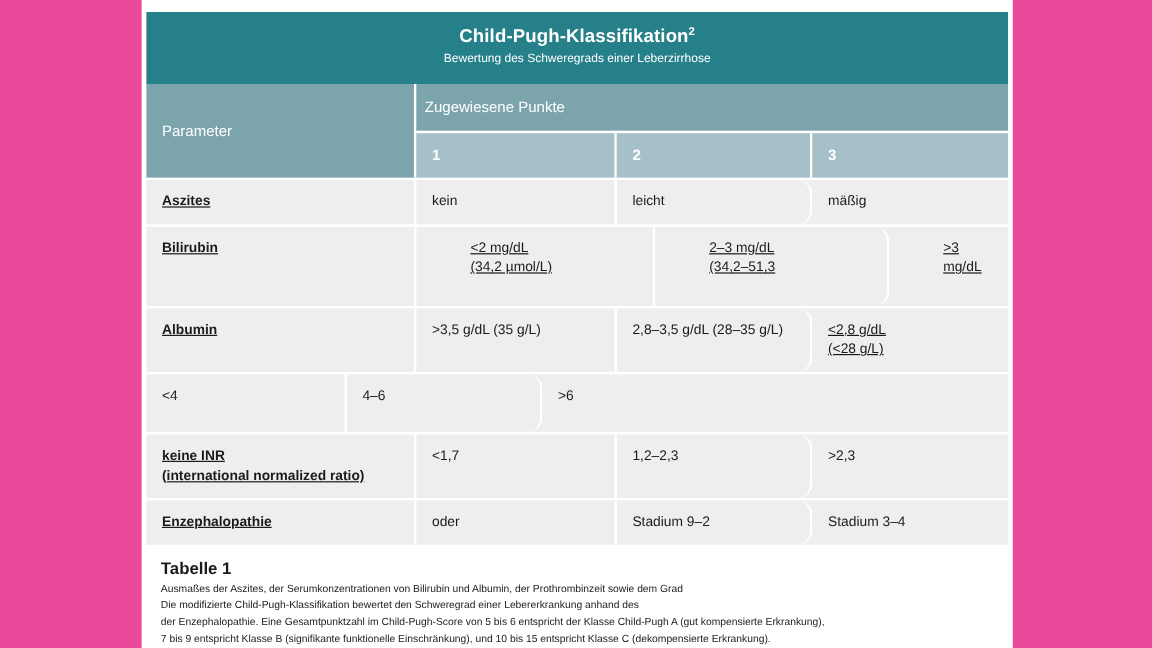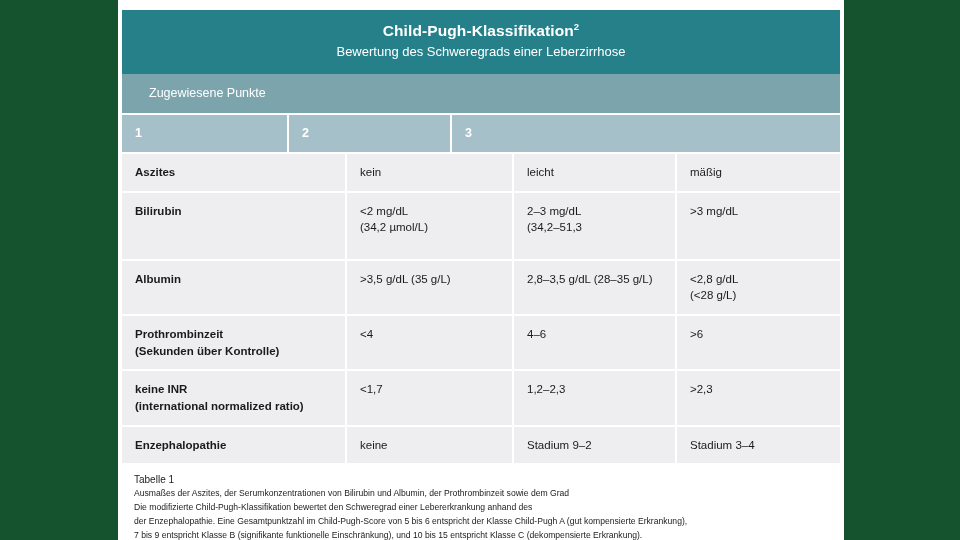--- a/index.html
+++ b/index.html
@@ -11,21 +11,21 @@
     width: 960px;
     height: 540px;
     overflow: hidden;
     font-family: "Liberation Sans", sans-serif;
   }
 
   #stage {
     position: relative;
     width: 960px;
     height: 540px;
-    background: #14532d;
+    background: #ec4899;
   }
 
   
   #card {
     position: absolute;
     left: 118px;
     top: 0px;
     width: 726px;
     height: 540px;
     background: #ffffff;
@@ -51,21 +51,21 @@
     font-weight: bold;
     letter-spacing: 0.1px;
     line-height: 1.25;
   }
   .title-main sup {
     font-size: 9.5px;
     vertical-align: super;
     line-height: 0;
   }
   .title-sub {
-    font-size: 13px;
+    font-size: 10px;
     font-weight: normal;
     line-height: 1.35;
     margin-top: 3px;
     text-align: center;
   }
 
   
   .hdr {
     display: flex;
     width: 100%;
@@ -89,21 +89,21 @@
     flex-direction: column;
     height: 78px;
   }
   .hdr-points {
     background: #7ba4ad;
     color: #ffffff;
     font-size: 12.5px;
     height: 40px;
     display: flex;
     align-items: center;
-    padding: 0 27px;
+    padding: 0 7px;
     box-sizing: border-box;
   }
   .hdr-nums {
     display: flex;
     height: 38px;
     border-top: 2px solid #ffffff;
   }
   .hdr-num {
     background: #a5c0c9;
     color: #ffffff;
@@ -136,38 +136,38 @@
     border-right: 2px solid #ffffff;
   }
   .cell:last-child { border-right: none; }
   .cell.param {
     width: 225px;
     flex: 0 0 225px;
     font-weight: bold;
     font-size: 11.5px;
   }
   .cell.v1 { width: 167px; flex: 0 0 167px; }
-  .cell.v2 { width: 163px; flex: 0 0 163px; }
+  .cell.v2 { width: 163px; flex: 0 0 163px; border-radius: 12px; }
   .cell.v3 { flex: 1 1 auto; }
 
   .row.h-sm  { min-height: 32px; }
   .row.h-md  { min-height: 48px; }
-  .row.h-lg  { min-height: 66px; }
-
-  .nowrapline { display: block; }
+  .row.h-lg  { min-height: 66px; gap: 32px; }
+
+  .nowrapline { display: block; text-decoration: underline; }
 
   
   .footnote {
     padding: 9px 12px 0 12px;
     box-sizing: border-box;
     width: 100%;
   }
   .fn-title {
-    font-size: 10px;
-    font-weight: normal;
+    font-size: 14px;
+    font-weight: bold;
     color: #1b1b1b;
     line-height: 1.5;
     margin-bottom: 0px;
   }
   .fn-line {
     font-size: 8.6px;
     color: #1b1b1b;
     line-height: 1.62;
     white-space: nowrap;
   }
@@ -178,20 +178,23 @@
 <div id="stage">
   <div id="card">
     <div id="table-wrap">
 
       <div class="title-band">
         <div class="title-main"><span>Child-Pugh-Klassifikation</span><sup>2</sup></div>
         <div class="title-sub">Bewertung des Schweregrads einer Leberzirrhose</div>
       </div>
 
       <div class="hdr">
+        <div class="hdr-param">
+          <span>Parameter</span>
+        </div>
         <div class="hdr-right">
           <div class="hdr-points">
             <span>Zugewiesene Punkte</span>
           </div>
           <div class="hdr-nums">
             <div class="hdr-num col1">1</div>
             <div class="hdr-num col2">2</div>
             <div class="hdr-num col3">3</div>
           </div>
         </div>
@@ -231,44 +234,40 @@
           </div>
           <div class="cell v1">&gt;3,5 g/dL (35 g/L)</div>
           <div class="cell v2">2,8–3,5 g/dL (28–35 g/L)</div>
           <div class="cell v3">
             <span class="nowrapline">&lt;2,8 g/dL</span>
             <span class="nowrapline">(&lt;28 g/L)</span>
           </div>
         </div>
 
         <div class="row h-md">
-          <div class="cell param">
-            <span class="nowrapline">Prothrombinzeit</span>
-            <span class="nowrapline">(Sekunden über Kontrolle)</span>
-          </div>
           <div class="cell v1">&lt;4</div>
           <div class="cell v2">4–6</div>
           <div class="cell v3">&gt;6</div>
         </div>
 
         <div class="row h-md">
           <div class="cell param">
             <span class="nowrapline">keine INR</span>
             <span class="nowrapline">(international normalized ratio)</span>
           </div>
           <div class="cell v1">&lt;1,7</div>
           <div class="cell v2">1,2–2,3</div>
           <div class="cell v3">&gt;2,3</div>
         </div>
 
         <div class="row h-sm">
           <div class="cell param">
             <span class="nowrapline">Enzephalopathie</span>
           </div>
-          <div class="cell v1">keine</div>
+          <div class="cell v1">oder</div>
           <div class="cell v2">Stadium 9–2</div>
           <div class="cell v3">Stadium 3–4</div>
         </div>
 
       </div>
 
       <div class="footnote">
         <div class="fn-title">Tabelle 1</div>
         <div class="fn-line">Ausmaßes der Aszites, der Serumkonzentrationen von Bilirubin und Albumin, der Prothrombinzeit sowie dem Grad</div>
         <div class="fn-line">Die modifizierte Child-Pugh-Klassifikation bewertet den Schweregrad einer Lebererkrankung anhand des</div>

